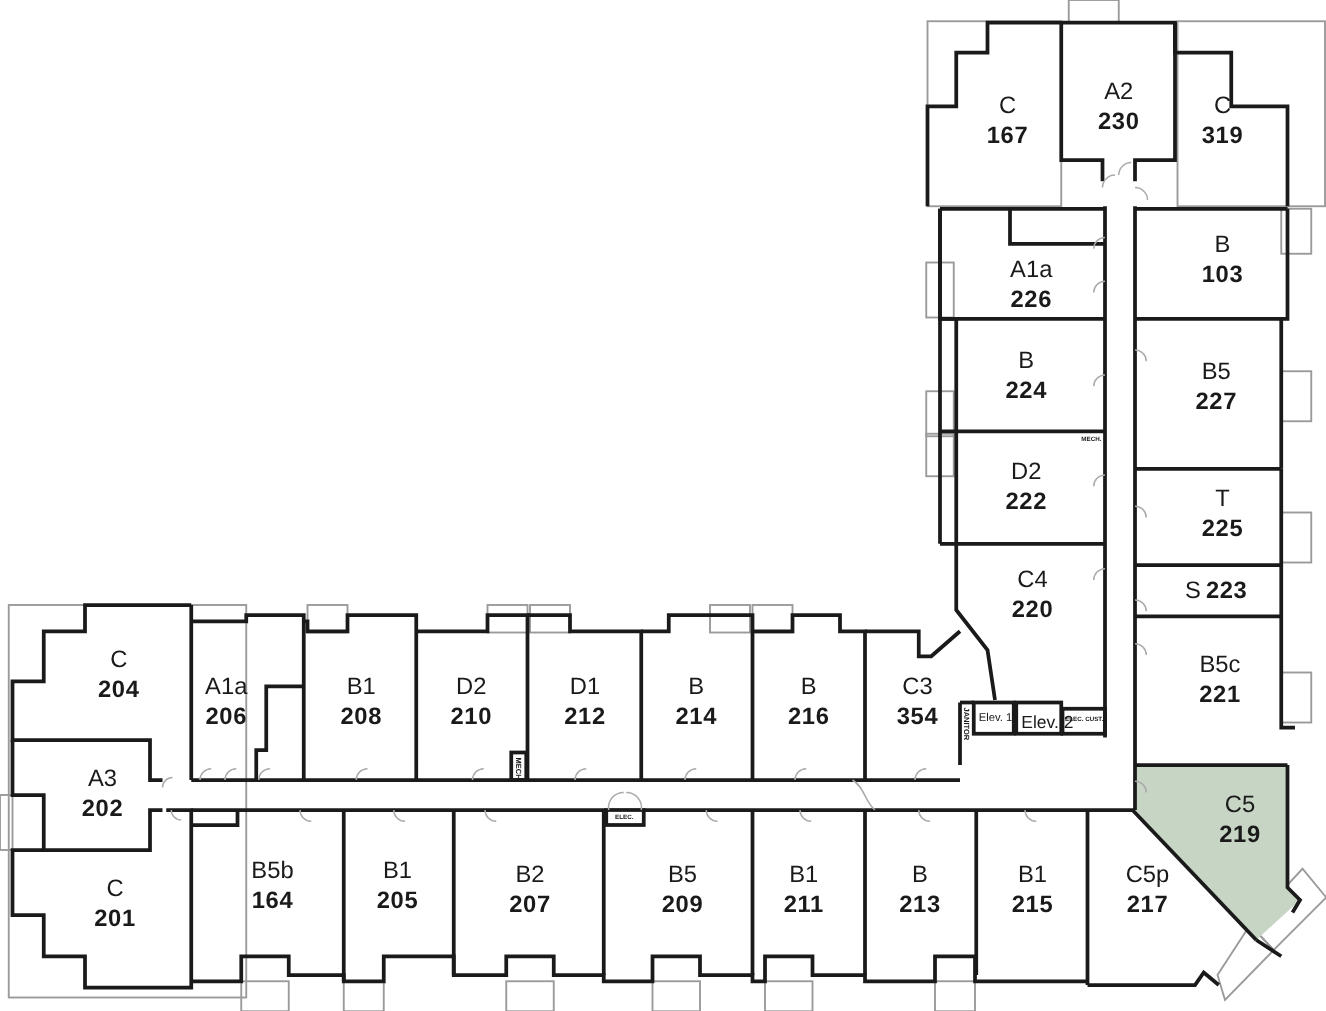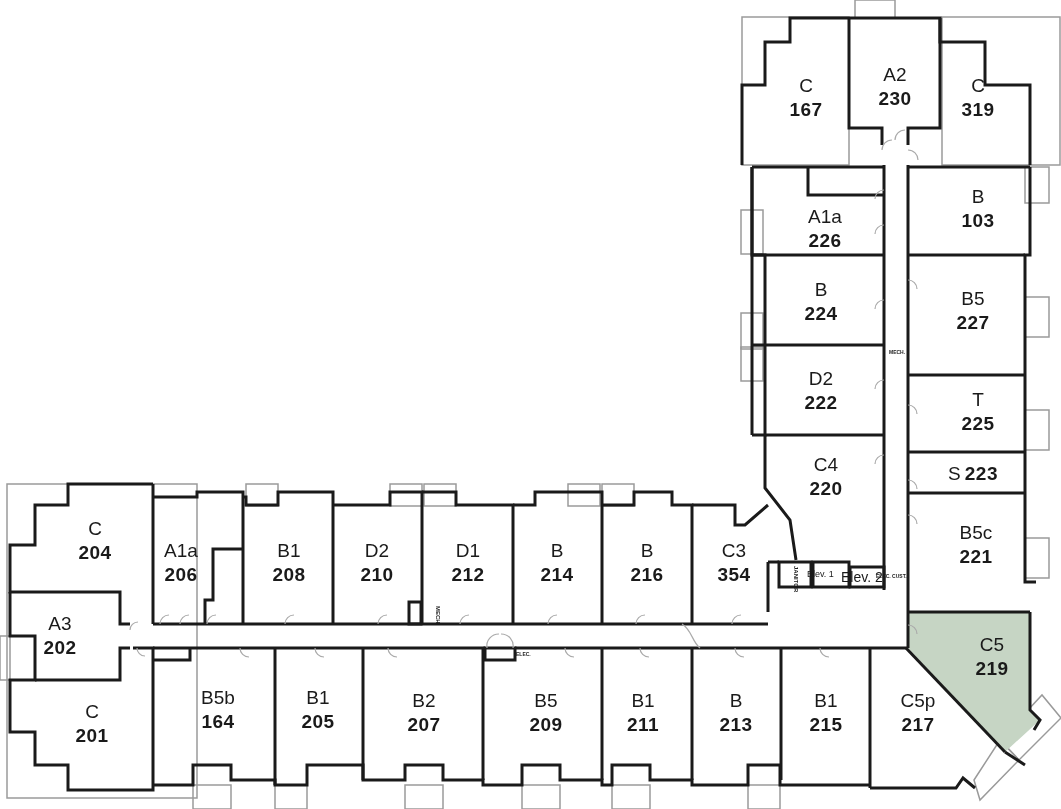--- a/index.html
+++ b/index.html
@@ -7,21 +7,21 @@
   #plan{position:absolute;left:0;top:0;width:1061px;height:809px;}
   .wall{fill:none;stroke:#1a1a1a;stroke-width:3;stroke-linejoin:miter;}
   .thin{fill:none;stroke:#9a9a9a;stroke-width:1.5;}
   .door{fill:none;stroke:#aaaaaa;stroke-width:1.2;}
   .room{fill:#ffffff;}
   .room.highlight{fill:#c6d5c4;}
   .label{position:absolute;text-align:center;color:#1a1a1a;line-height:1;transform:translate(-50%,-50%);white-space:nowrap;}
   .label .type{display:block;font-size:19px;font-weight:400;}
   .label .num{display:block;font-size:19px;font-weight:700;margin-top:5px;letter-spacing:0.5px;}
   .label.inline .type,.label.inline .num{display:inline;margin:0 2px;}
-  .util{position:absolute;font-size:8px;font-weight:700;color:#1a1a1a;white-space:nowrap;margin-left:24px;}
+  .util{position:absolute;font-size:8px;font-weight:700;color:#1a1a1a;white-space:nowrap;}
   .util.big{font-size:10px;font-weight:400;}
   .util.vert{writing-mode:vertical-rl;font-size:6px;}
 </style>
 </head>
 <body>
 
 <div id="plan">
 <svg width="1061" height="809" viewBox="0 0 1061 809">
 
   <g>
@@ -233,21 +233,21 @@
       <span class="num">214</span>
     </div>
 <div class="label" style="left:647px;top:562px">
       <span class="type">B</span>
       <span class="num">216</span>
     </div>
 <div class="label" style="left:734px;top:562px">
       <span class="type">C3</span>
       <span class="num">354</span>
     </div>
-<div class="label" style="left:60px;top:635px">
+<div class="label" style="left:82px;top:635px">
       <span class="type">A3</span>
       <span class="num">202</span>
     </div>
 <div class="label" style="left:92px;top:723px">
       <span class="type">C</span>
       <span class="num">201</span>
     </div>
 <div class="label" style="left:218px;top:709px">
       <span class="type">B5b</span>
       <span class="num">164</span>

